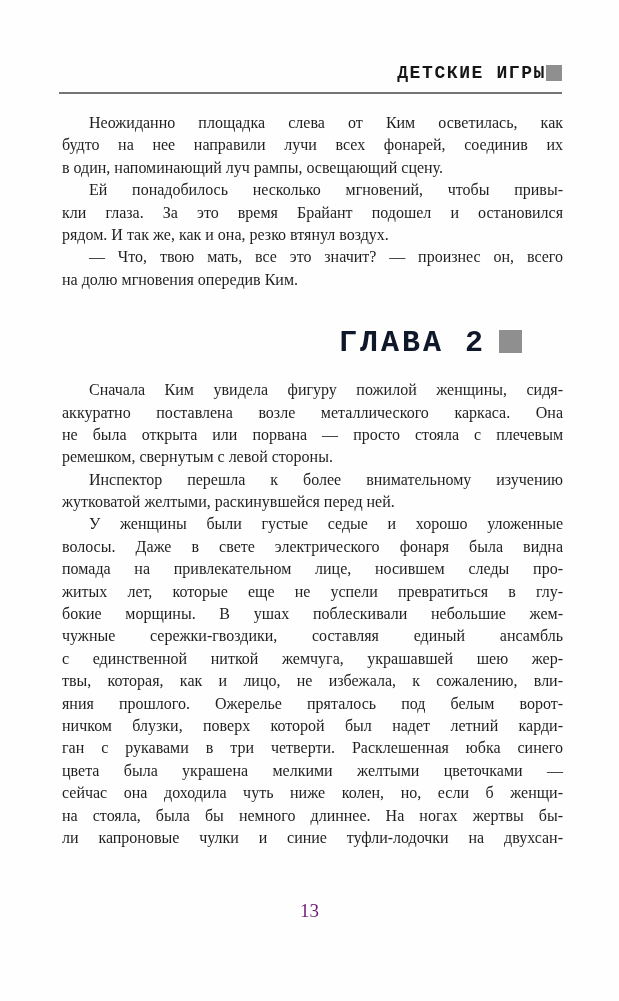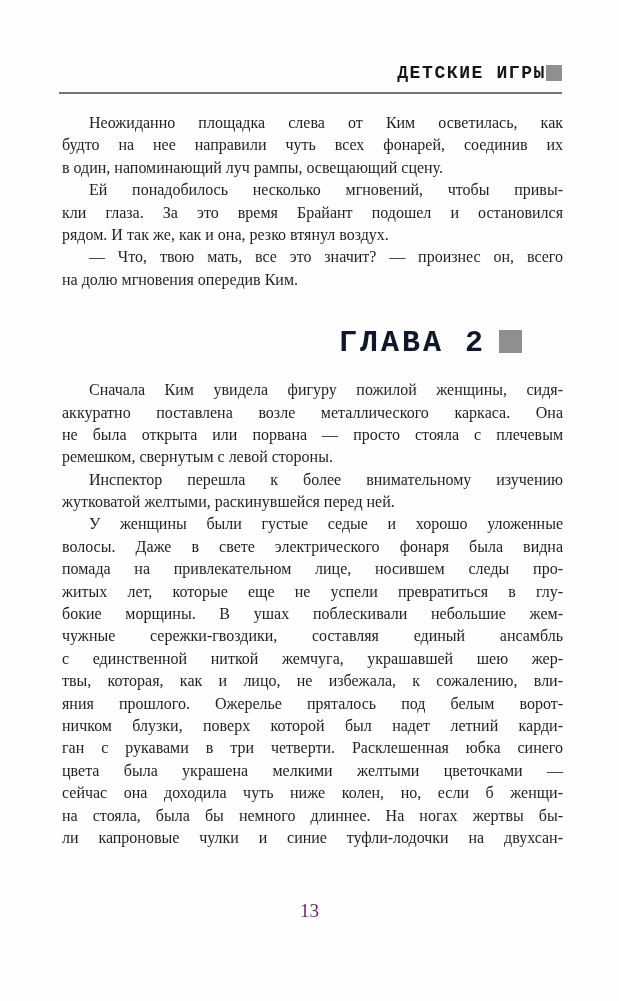--- a/index.html
+++ b/index.html
@@ -83,21 +83,21 @@
     <span>ДЕТСКИЕ ИГРЫ</span>
     <span class="sq sm"></span>
   </div>
 
   <div class="rule"></div>
 
   <main class="text-block">
 
     <section>
         <div class="line indent">Неожиданно площадка слева от Ким осветилась, как</div>
-        <div class="line">будто на нее направили чуть всех фонарей, соединив их</div>
+        <div class="line">будто на нее направили лучи всех фонарей, соединив их</div>
         <div class="line last">в один, напоминающий луч рампы, освещающий сцену.</div>
         <div class="line indent">Ей понадобилось несколько мгновений, чтобы привы-</div>
         <div class="line">кли глаза. За это время Брайант подошел и остановился</div>
         <div class="line last">рядом. И так же, как и она, резко втянул воздух.</div>
         <div class="line indent">— Что, твою мать, все это значит? — произнес он, всего</div>
         <div class="line last">на долю мгновения опередив Ким.</div>
       </section>
 
     <h2 class="chapter"><span>ГЛАВА 2</span><span class="sq lg"></span></h2>
 

